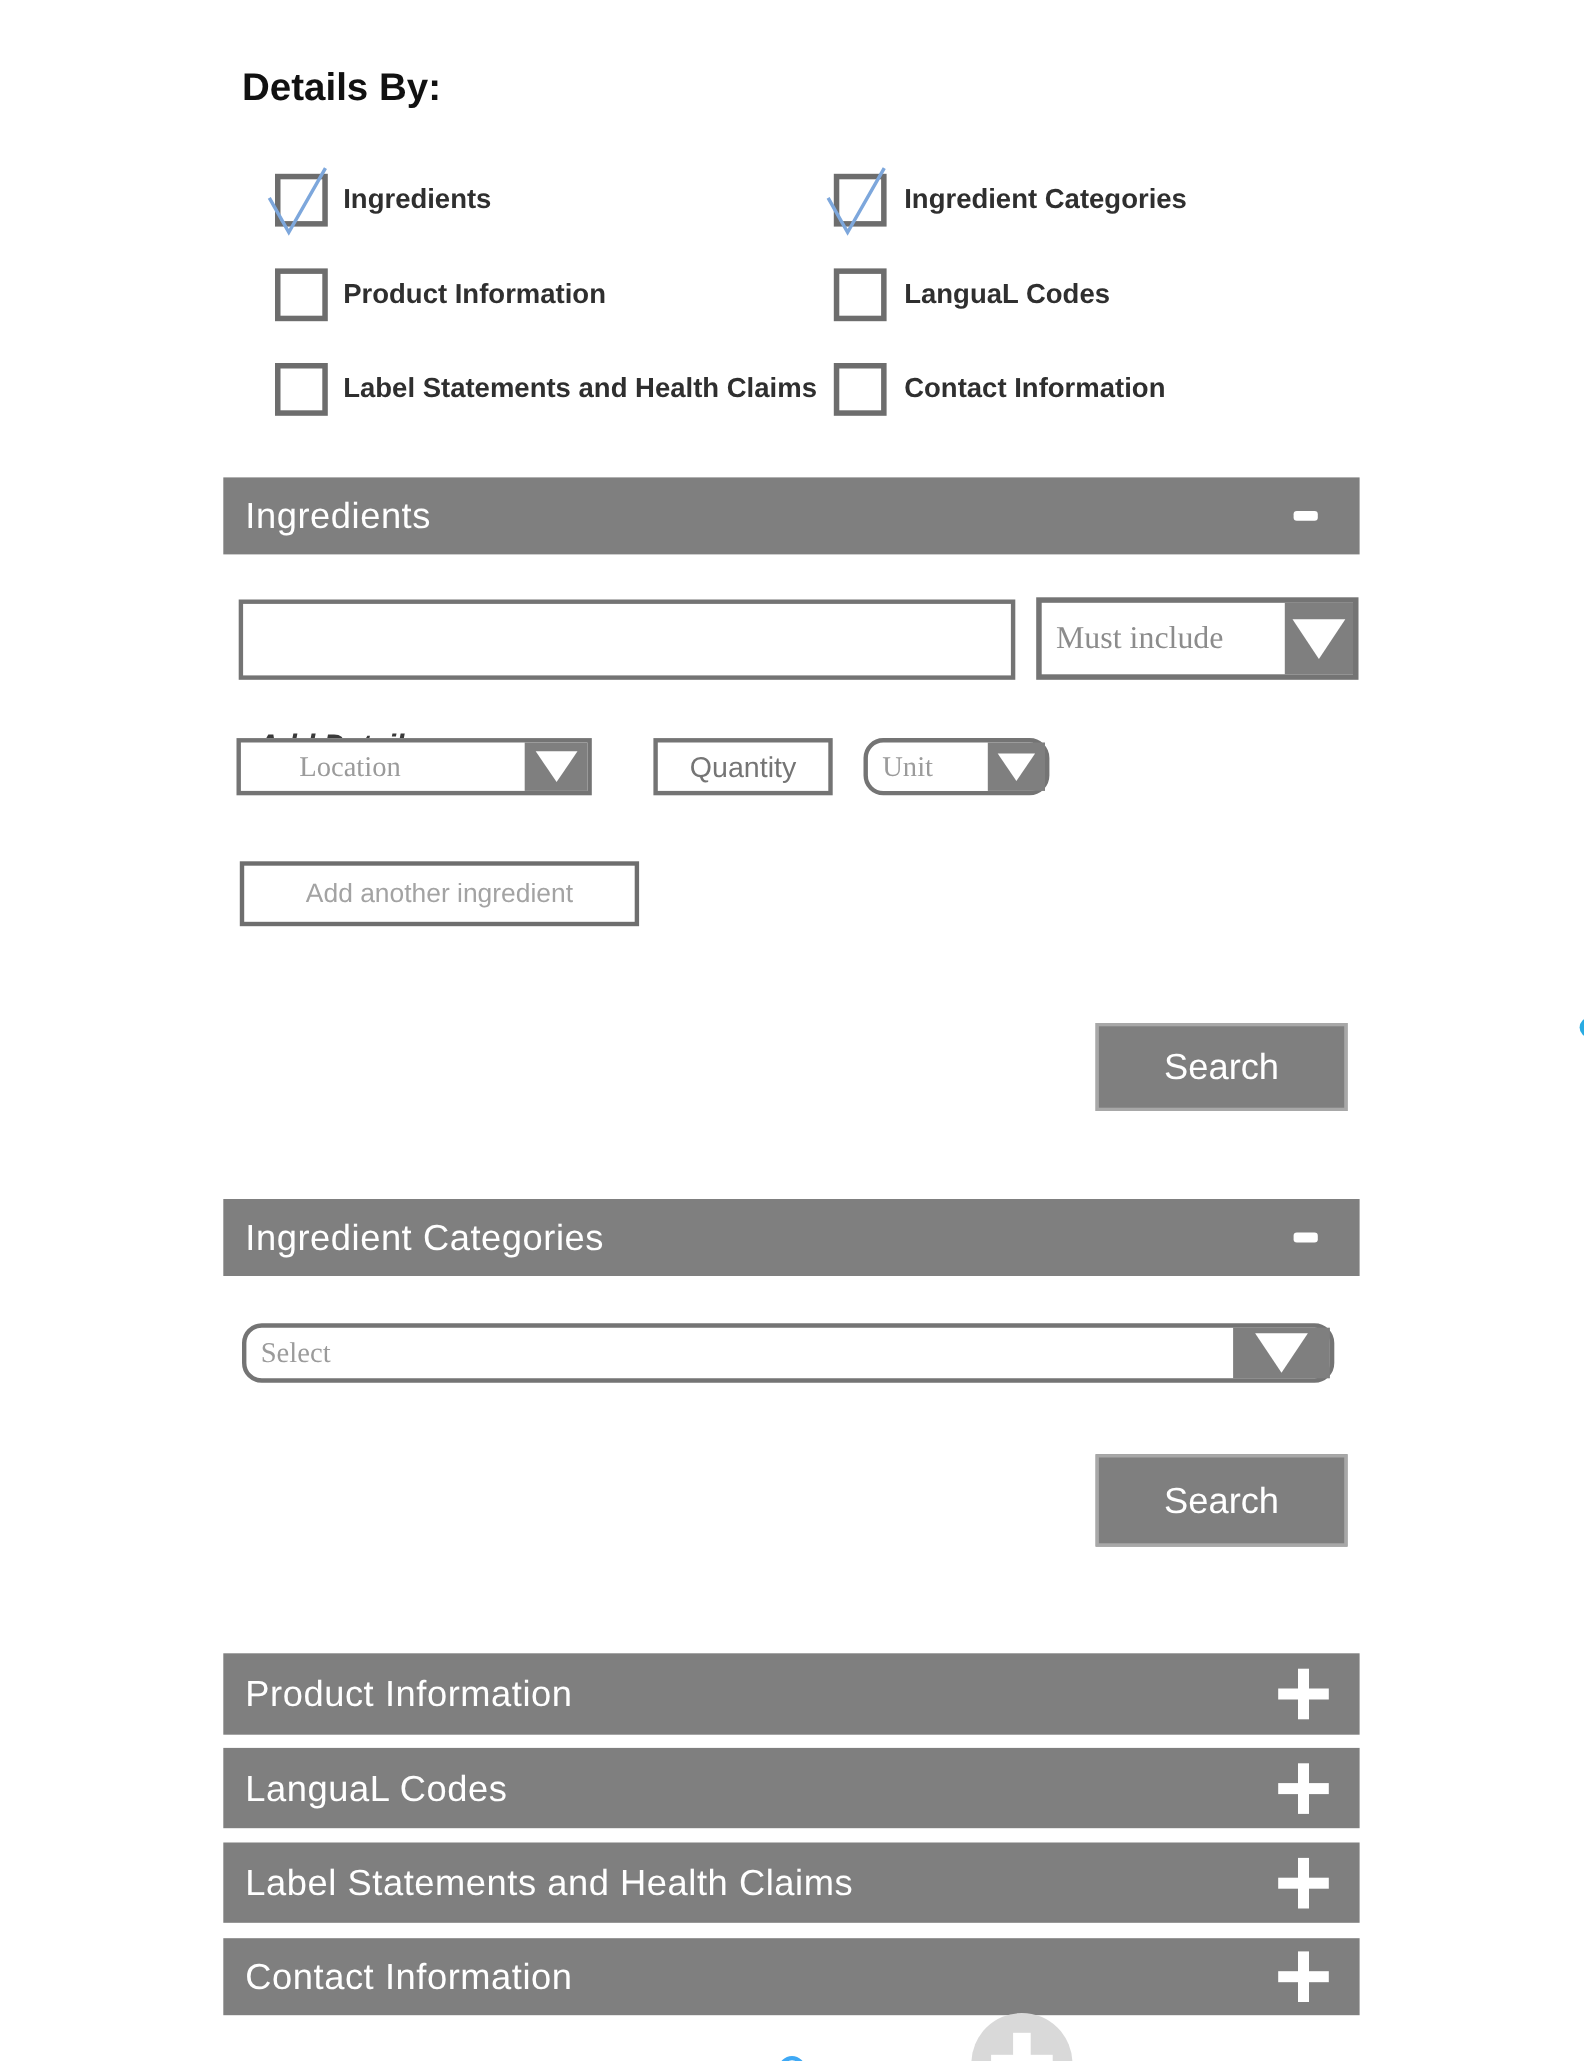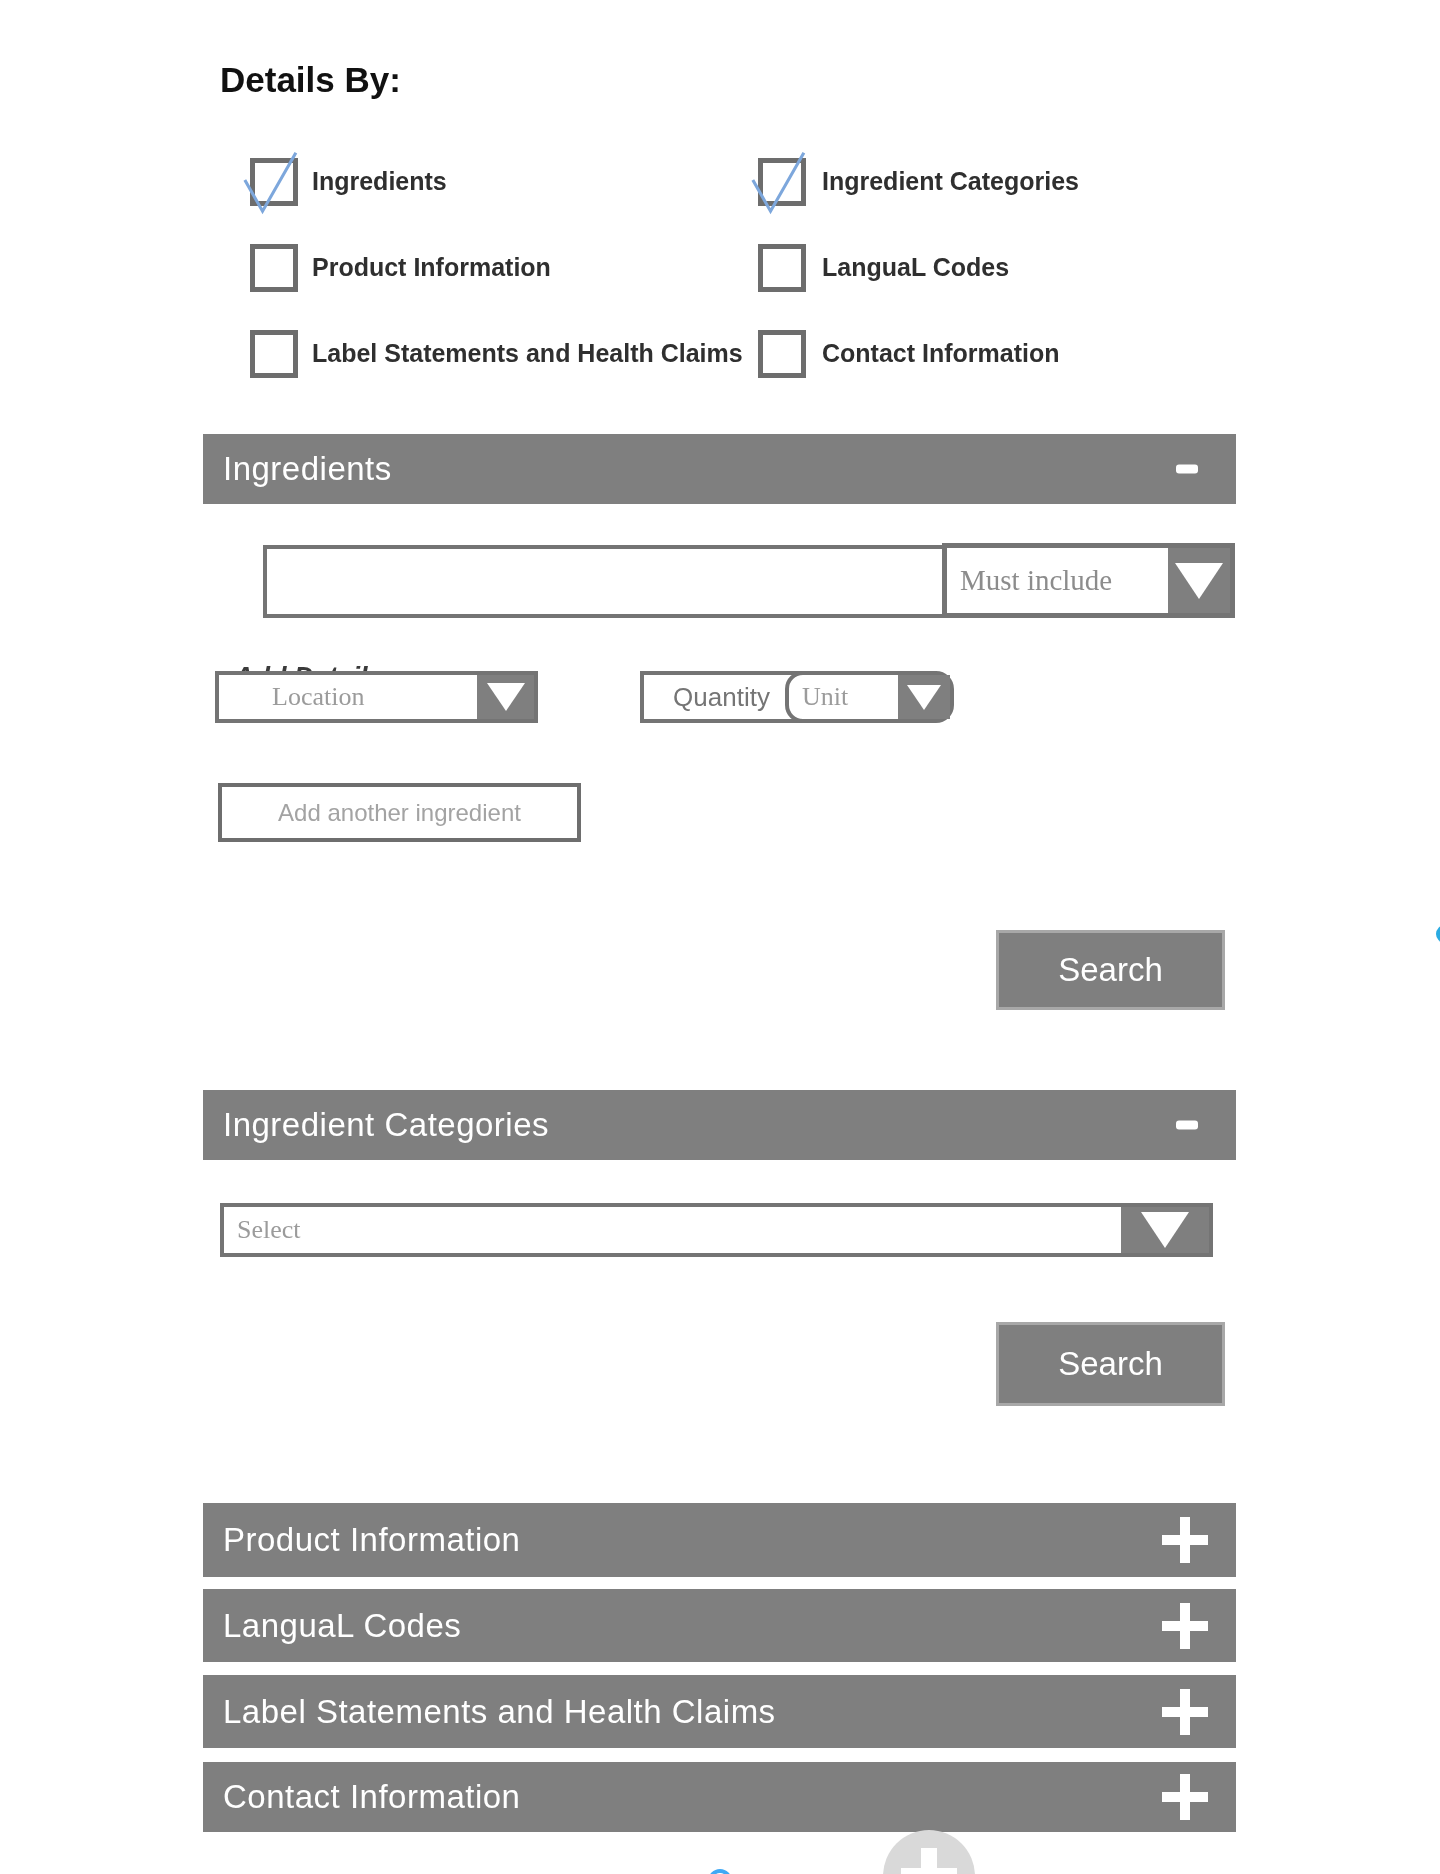--- a/index.html
+++ b/index.html
@@ -15,21 +15,21 @@
   .cb.checked .check{display:block;}
   .cb-label{position:absolute;font-size:25px;font-weight:600;color:#2f2f2f;white-space:nowrap;}
   
   .bar{position:absolute;left:203px;width:1033px;background:#7f7f7f;color:#fff;display:flex;align-items:center;box-sizing:border-box;padding-left:20px;}
   .bar-title{font-size:33px;font-weight:300;letter-spacing:.5px;}
   .minus-icon{position:absolute;right:38px;top:50%;transform:translateY(-50%);width:22px;height:9px;background:#fff;border-radius:3px;}
   .plus-icon{position:absolute;right:28px;top:50%;transform:translateY(-50%);width:46px;height:46px;}
   .plus-icon::before{content:"";position:absolute;left:0;top:18px;width:46px;height:10px;background:#fff;}
   .plus-icon::after{content:"";position:absolute;left:18px;top:0;width:10px;height:46px;background:#fff;}
   
-  .box-input{position:absolute;border:4px solid #747474;background:#fff;box-sizing:border-box;font-family:inherit;margin-left:46px;}
+  .box-input{position:absolute;border:4px solid #747474;background:#fff;box-sizing:border-box;font-family:inherit;}
   .dropdown{position:absolute;border:4px solid #747474;background:#fff;box-sizing:border-box;display:flex;align-items:stretch;}
   .dd-text{flex:1;display:flex;align-items:center;padding-left:13px;color:#9b9b9b;font-size:26px;white-space:nowrap;overflow:hidden;font-family:Liberation Serif, serif;}
   .dd-btn{background:#7f7f7f;display:flex;align-items:center;justify-content:center;flex:0 0 auto;}
   .tri{width:0;height:0;border-style:solid;border-color:#fff transparent transparent transparent;}
   .tri-lg{border-width:36px 24px 0 24px;}
   .tri-md{border-width:28px 19px 0 19px;}
   .tri-sm{border-width:25px 17px 0 17px;}
   
   .add-details{position:absolute;left:234px;top:662px;font-size:27px;font-weight:700;color:#3a3a3a;font-style:italic;}
   .add-details .dash{font-weight:400;margin-left:40px;color:#3a3a3a;}
@@ -119,21 +119,21 @@
 
 <div class="btn-outline">Add another ingredient</div>
 
 <div class="btn-search" style="left:996px;top:930px;height:80px;">Search</div>
 
 <div class="bar" style="top:1090px;height:70px;">
   <span class="bar-title">Ingredient Categories</span>
   <span class="minus-icon"></span>
 </div>
 
-<div class="dropdown" style="left:220px;top:1203px;width:993px;height:54px;">
+<div class="dropdown" style="left:220px;top:1203px;width:993px;height:54px;border-radius:18px;">
   <span class="dd-text">Select</span>
   <span class="dd-btn" style="width:88px;">
       <span class="tri tri-lg"></span>
     </span>
 </div>
 
 <div class="btn-search" style="left:996px;top:1322px;height:84px;">Search</div>
 
 <div class="bar" style="top:1503px;height:74px;">
   <span class="bar-title">Product Information</span>

